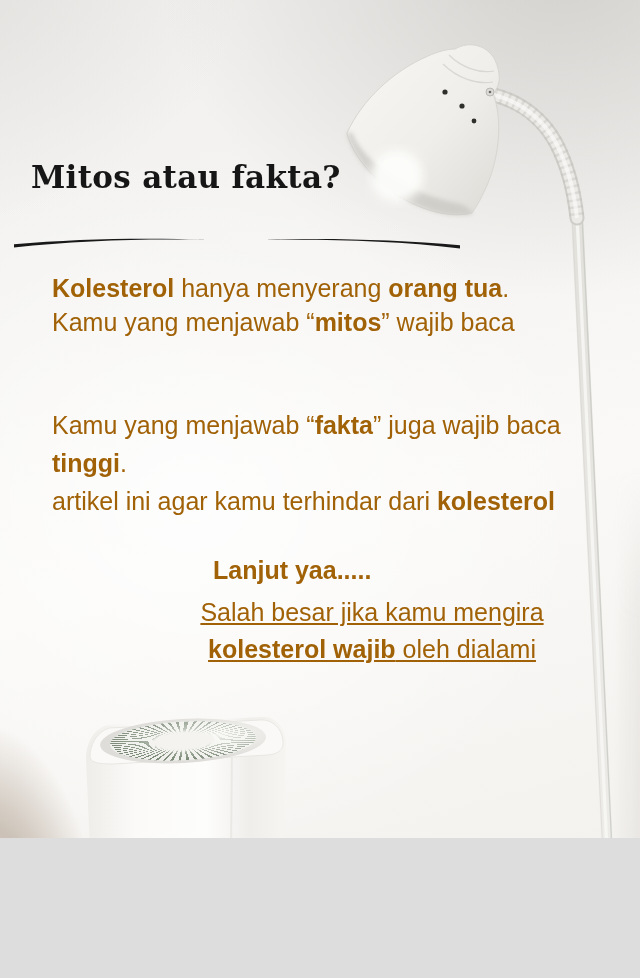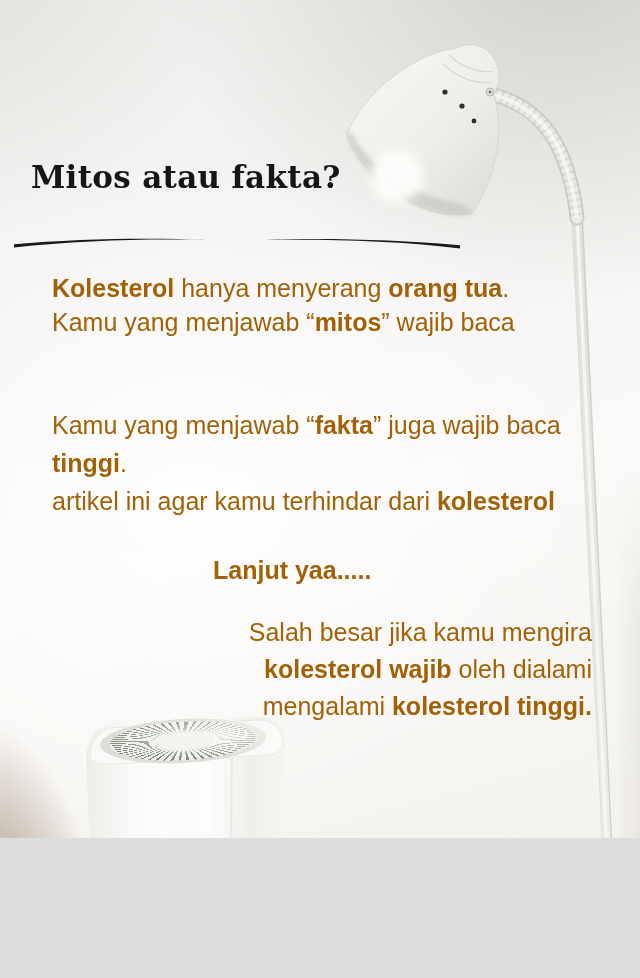--- a/index.html
+++ b/index.html
@@ -64,21 +64,21 @@
   .txt{
     position:absolute;font-size:25px;line-height:38px;color:#a16207;
     font-weight:400;
   }
   .txt b{font-weight:700;}
   .txt .line{display:block;white-space:nowrap;}
   .p1{left:52px;top:269px;}
   .p2{left:52px;top:303px;}
   .p3{left:52px;top:406px;}
   .lanjut{left:213px;top:539px;font-weight:700;margin-top:12px;}
-  .p5{left:152px;top:614px;width:440px;text-align:right;line-height:37px;}
+  .p5{left:152px;top:594px;width:440px;text-align:center;line-height:37px;text-decoration:underline;}
 </style>
 </head>
 <body>
 
 <div class="poster">
 
   <div class="bg"></div>
   <div class="wall-right"></div>
   <div class="wall-beige"></div>
 
@@ -187,16 +187,15 @@
       <span class="line"><span>Kamu yang menjawab “</span><b>fakta</b><span>” juga wajib baca</span></span>
       <span class="line"><b>tinggi</b><span>.</span></span>
       <span class="line"><span>artikel ini agar kamu terhindar dari </span><b>kolesterol</b></span>
     </div>
   <div class="txt lanjut">
       <span class="line"><b>Lanjut yaa.....</b></span>
     </div>
   <div class="txt p5">
       <span class="line"><span>Salah besar jika kamu mengira</span></span>
       <span class="line"><b>kolesterol wajib</b><span> oleh dialami</span></span>
-      <span class="line"><span>mengalami </span><b>kolesterol tinggi.</b></span>
     </div>
 
 </div>
 
 </body></html>

